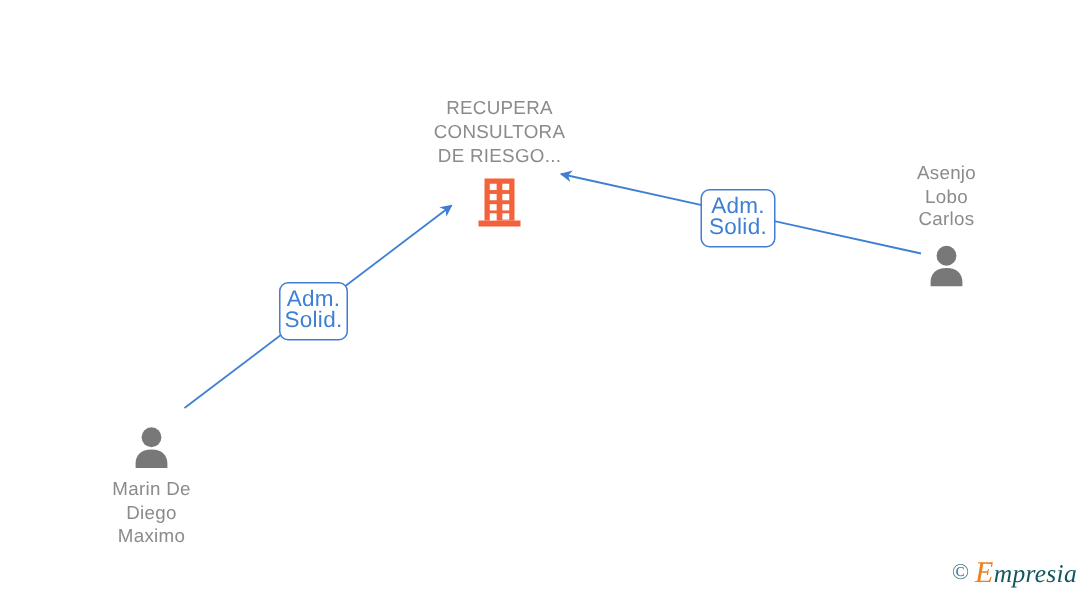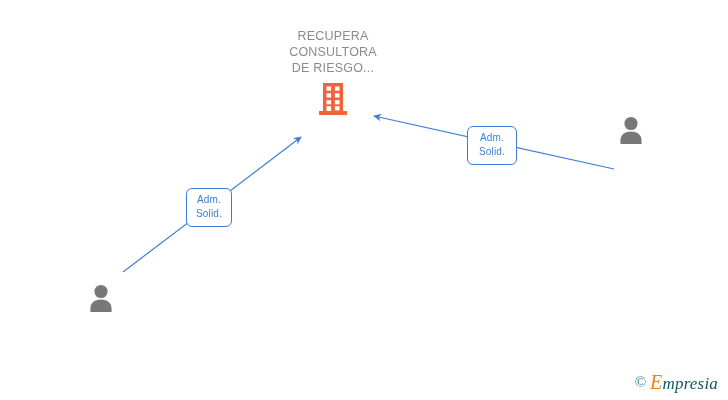--- a/index.html
+++ b/index.html
@@ -30,20 +30,21 @@
     top: 28px;
     width: 160px;
     text-align: center;
   }
   .company-label {
     font-size: 12.5px;
     line-height: 16px;
     color: #8b8b8b;
     letter-spacing: 0.2px;
     white-space: pre-line;
+    margin-top: 36px;
   }
   .company-icon-wrap {
     margin-top: 6px;
     height: 34px;
     display: flex;
     align-items: flex-end;
     justify-content: center;
   }
 
   
@@ -71,21 +72,21 @@
   #person-right .person-icon-wrap { margin-top: 6px; }
 
   
   .rel-label {
     position: absolute;
     box-sizing: border-box;
     background: #ffffff;
     border: 1px solid #3e7fd4;
     border-radius: 6px;
     color: #3e7fd4;
-    font-size: 10px;
+    font-size: 15px;
     line-height: 14px;
     text-align: center;
     padding: 4px 0 5px 0;
     white-space: pre-line;
     letter-spacing: 0.2px;
   }
   #rel-left  { left: 186px; top: 188px; width: 46px; }
   #rel-right { left: 467px; top: 126px; width: 50px; }
 
   
@@ -155,23 +156,29 @@
     </div>
   </div>
 
   <div class="person-node" id="person-left">
     <div class="person-icon-wrap">
       <svg width="30" height="28" viewBox="0 0 30 28" xmlns="http://www.w3.org/2000/svg">
         <circle cx="15" cy="7.5" r="6.6" fill="#787878"></circle>
         <path d="M15 15.6 c-7.1 0 -10.6 4.1 -10.6 9.2 v3.2 h21.2 v-3.2 c0 -5.1 -3.5 -9.2 -10.6 -9.2 z" fill="#787878"></path>
       </svg>
     </div>
+    <div class="person-name">Marin De
+Diego
+Maximo</div>
   </div>
 
   <div class="person-node" id="person-right">
+    <div class="person-name">Asenjo
+Lobo
+Carlos</div>
     <div class="person-icon-wrap">
       <svg width="30" height="28" viewBox="0 0 30 28" xmlns="http://www.w3.org/2000/svg">
         <circle cx="15" cy="7.5" r="6.6" fill="#787878"></circle>
         <path d="M15 15.6 c-7.1 0 -10.6 4.1 -10.6 9.2 v3.2 h21.2 v-3.2 c0 -5.1 -3.5 -9.2 -10.6 -9.2 z" fill="#787878"></path>
       </svg>
     </div>
   </div>
 
   <div class="rel-label" id="rel-left">Adm.
 Solid.</div>

